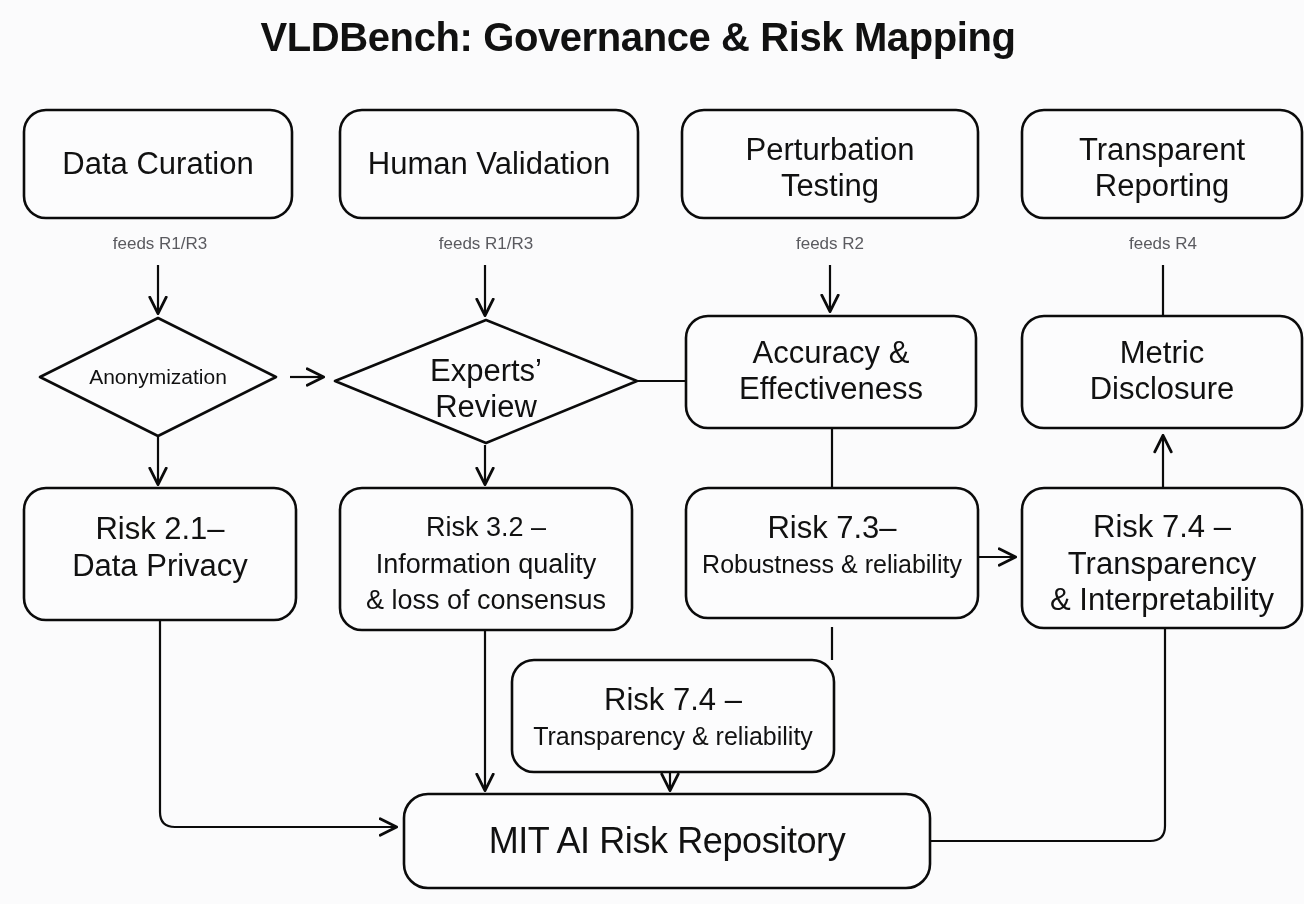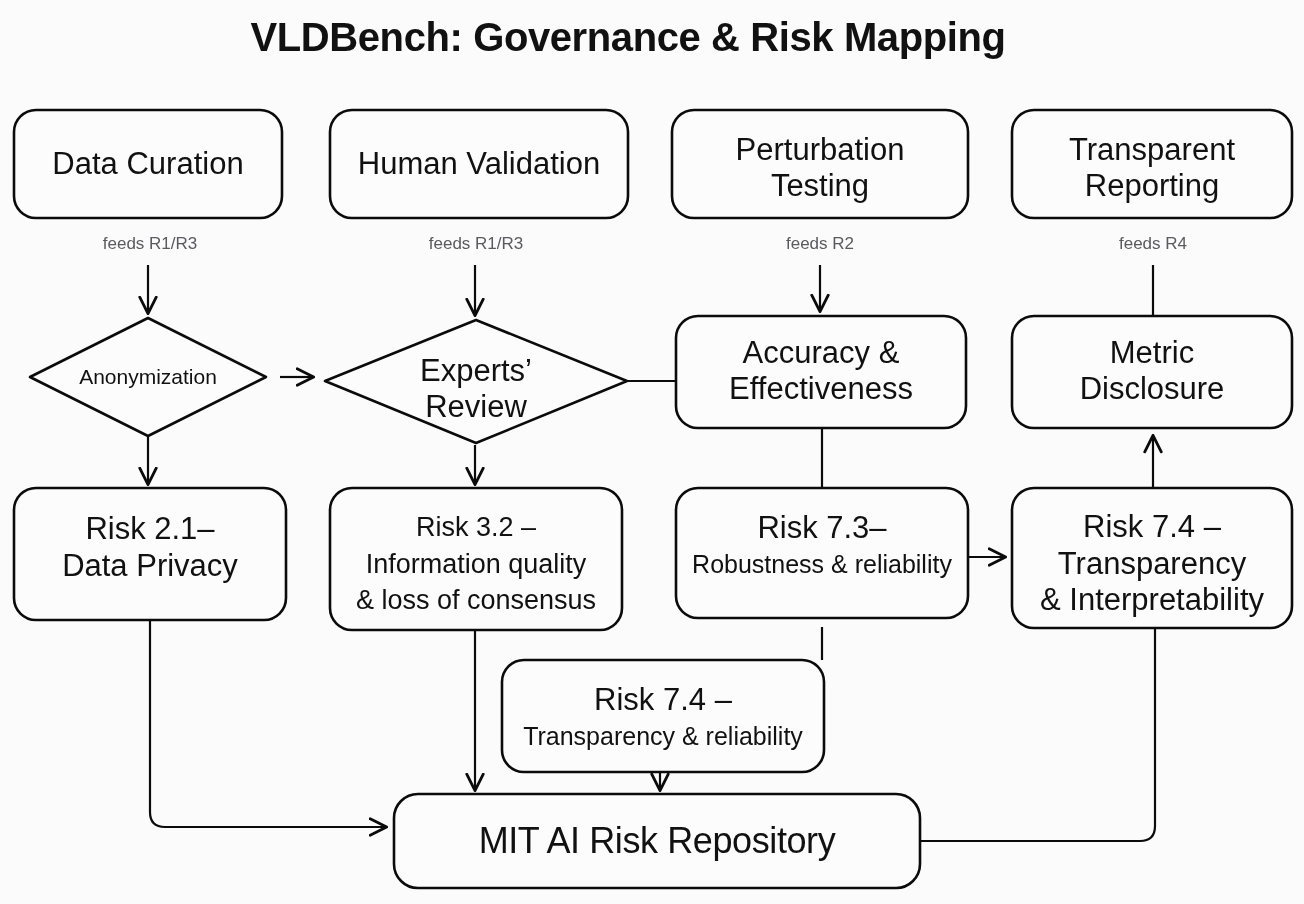--- a/index.html
+++ b/index.html
@@ -12,20 +12,21 @@
     width: 1304px;
     height: 904px;
     overflow: hidden;
     font-family: "Liberation Sans", sans-serif;
     color: #111111;
   }
   #diagram-root {
     position: relative;
     width: 1044px;
     height: 904px;
+    margin-left: 10px;
   }
   svg#flow {
     display: block;
     width: 1304px;
     height: 904px;
   }
   .node-shape {
     fill: #fcfcfd;
     stroke: #0b0b0b;
     stroke-width: 2.6;

